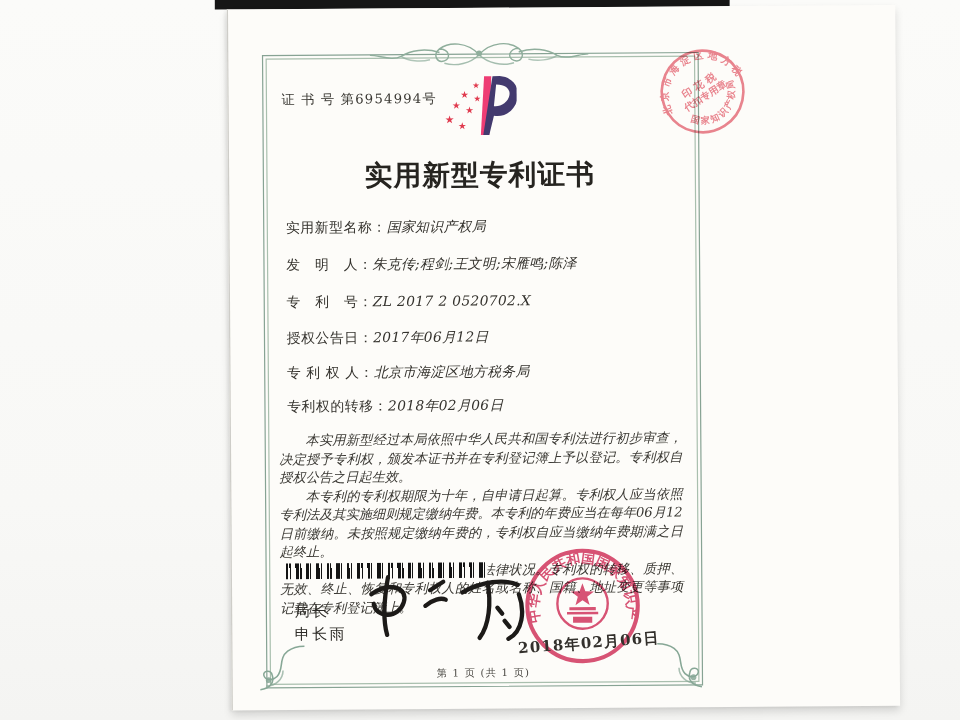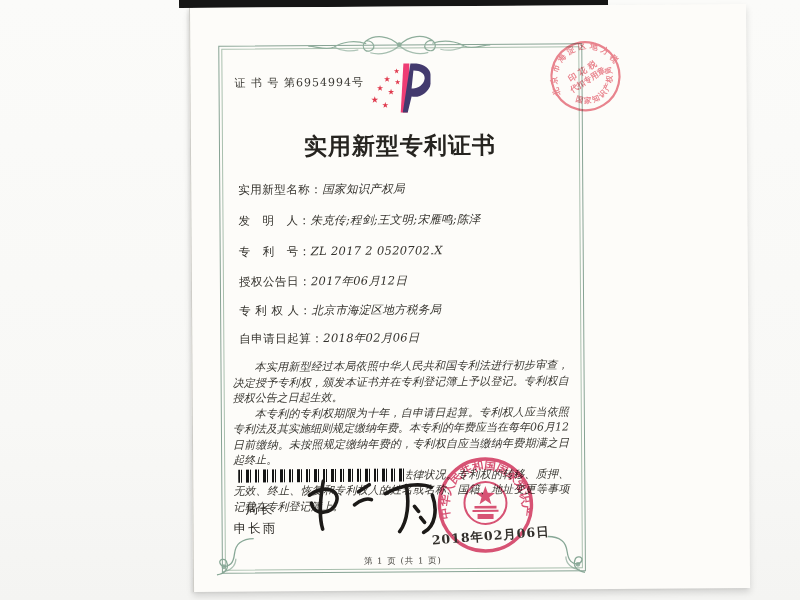--- a/index.html
+++ b/index.html
@@ -29,21 +29,21 @@
   .body-text{position:absolute;left:40px;top:352px;width:336px;
     font-size:11px;line-height:15.5px;color:#3a3833;text-align:justify;
     font-style:italic;}
   .body-text p{margin:0;text-indent:2em;}
   .barcode{position:absolute;left:45px;top:462px;width:168px;height:13px;
     background:repeating-linear-gradient(90deg,#141414 0 2px,#fdfcf9 2px 3px,
       #141414 3px 4px,#fdfcf9 4px 8px,#141414 8px 11px,#fdfcf9 11px 12px,
       #141414 12px 13px,#fdfcf9 13px 17px);}
   .director-label{position:absolute;left:52px;top:494px;font-size:12.5px;
     letter-spacing:2px;color:#2c2a26;font-family:"DejaVu Sans","Liberation Sans",sans-serif;}
-  .director-name{position:absolute;left:40px;top:513px;font-size:12.5px;
+  .director-name{position:absolute;left:52px;top:513px;font-size:12.5px;
     letter-spacing:2px;color:#2c2a26;font-family:"DejaVu Sans","Liberation Sans",sans-serif;}
   .signature{position:absolute;left:102px;top:458px;width:150px;height:82px;}
   .sipo-seal{position:absolute;left:243px;top:450px;width:98px;height:98px;
     opacity:.92;mix-blend-mode:multiply;}
   .stamp-date{position:absolute;left:238px;top:522px;font-size:12.5px;
     font-weight:bold;letter-spacing:1px;color:#33302c;transform:rotate(-4deg);
     white-space:nowrap;}
   .footer{position:absolute;left:28px;top:549px;width:362px;text-align:center;
     font-size:8.5px;letter-spacing:1px;color:#4a4843;}
   .tax-seal{position:absolute;left:357px;top:33px;width:76px;height:76px;
@@ -123,21 +123,21 @@
     <div class="field" style="top:237px">
       <span class="flabel">专　利　号：</span><span class="fvalue">ZL 2017 2 0520702.X</span>
     </div>
     <div class="field" style="top:267px">
       <span class="flabel">授权公告日：</span><span class="fvalue">2017年06月12日</span>
     </div>
     <div class="field" style="top:296px">
       <span class="flabel">专 利 权 人：</span><span class="fvalue">北京市海淀区地方税务局</span>
     </div>
     <div class="field" style="top:324px">
-      <span class="flabel">自申请日起算：</span><span class="fvalue">2018年02月06日</span>
+      <span class="flabel">专利权的转移：</span><span class="fvalue">2018年02月06日</span>
     </div>
 
     <div class="body-text">
       <p>本实用新型经过本局依照中华人民共和国专利法进行初步审查，决定授予专利权，颁发本证书并在专利登记簿上予以登记。专利权自授权公告之日起生效。</p>
       <p>本专利的专利权期限为十年，自申请日起算。专利权人应当依照专利法及其实施细则规定缴纳年费。本专利的年费应当在每年06月12日前缴纳。未按照规定缴纳年费的，专利权自应当缴纳年费期满之日起终止。</p>
       <p>专利证书记载专利权登记时的法律状况。专利权的转移、质押、无效、终止、恢复和专利权人的姓名或名称、国籍、地址变更等事项记载在专利登记簿上。</p>
     </div>
 
     <div class="barcode"></div>
 

